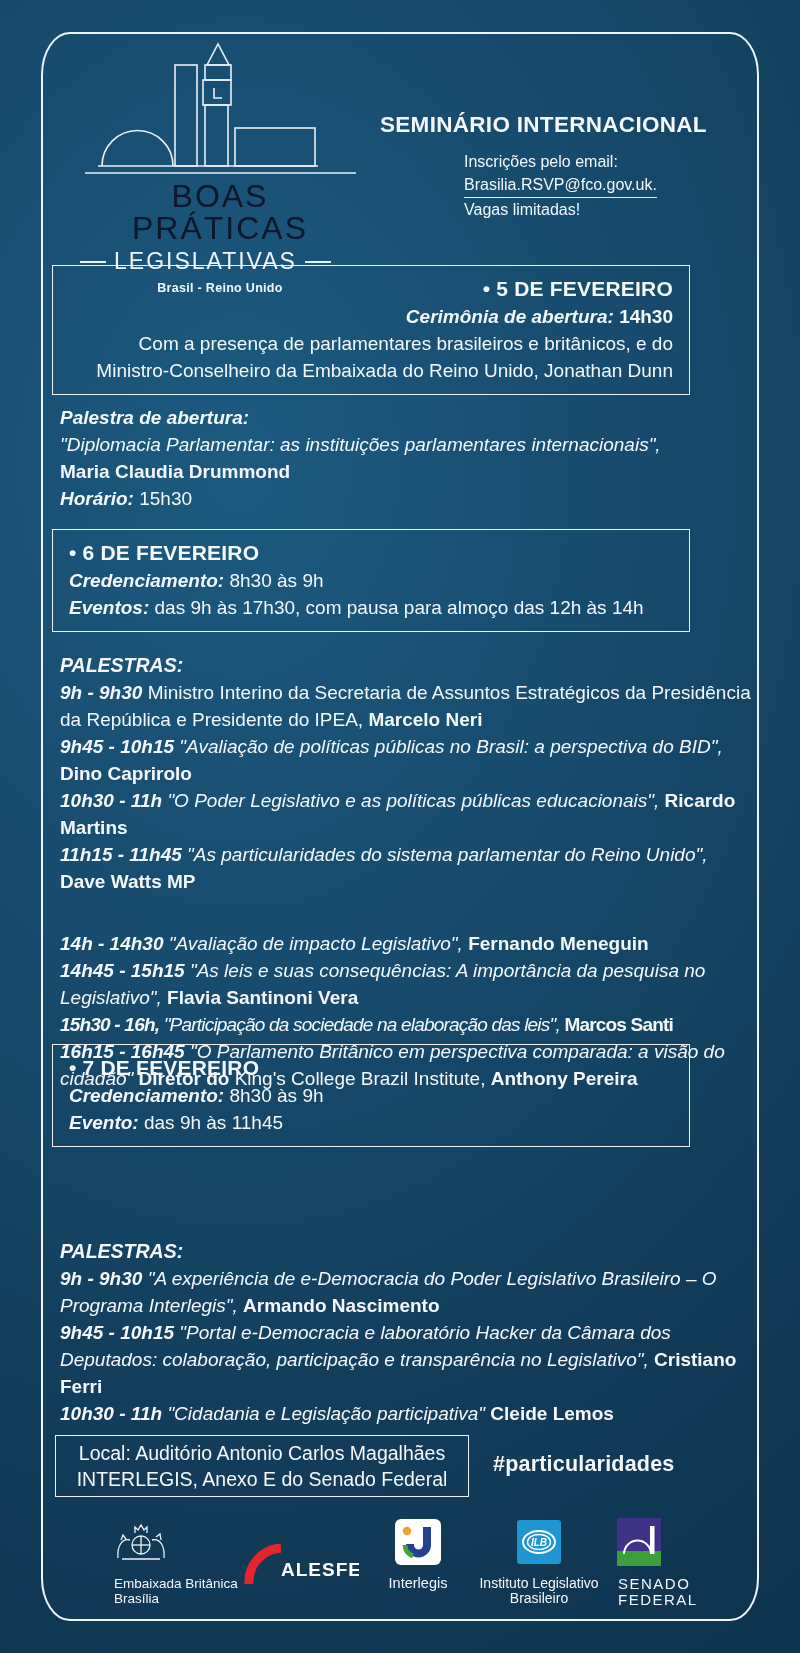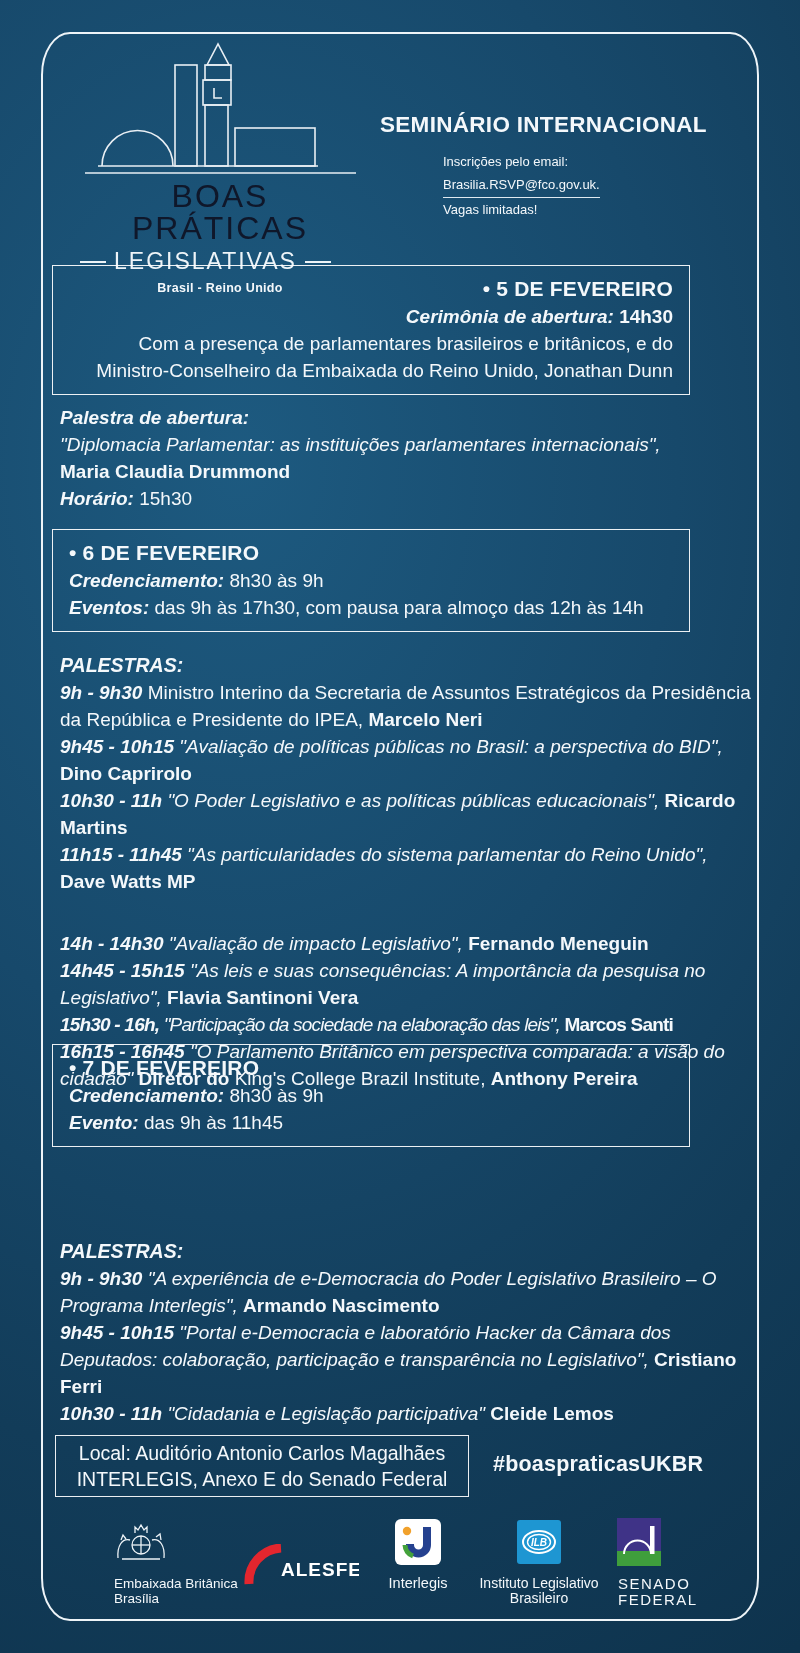--- a/index.html
+++ b/index.html
@@ -13,21 +13,21 @@
   
   .brand{position:absolute;left:80px;top:40px;width:280px;text-align:center;}
   .brand svg{display:block;margin:0 auto;}
   .brand-title{font-size:32px;font-weight:400;letter-spacing:2px;line-height:1.0;margin-top:4px;color:#0f172a;}
   .brand-sub{display:flex;align-items:center;justify-content:flex-start;gap:8px;margin-top:4px;}
   .brand-sub .dash{height:2px;background:#eef4f8;width:26px;}
   .brand-sub-text{font-size:23px;letter-spacing:2px;color:#eef4f8;}
   .brand-tag{font-size:12.5px;font-weight:700;margin-top:6px;letter-spacing:.3px;}
   .hdr-right{position:absolute;left:380px;top:112px;width:330px;}
   .hdr-title{font-size:22.5px;font-weight:700;letter-spacing:.3px;}
-  .hdr-info{margin-left:63px;margin-top:12px;font-size:13px;line-height:23px;}
+  .hdr-info{margin-left:84px;margin-top:12px;font-size:16px;line-height:23px;}
   .hdr-email{display:inline-block;border-bottom:1.5px solid #dfe9f0;padding-bottom:1px;cursor:pointer;}
   
   .daybox{position:absolute;left:52px;width:638px;border:1px solid rgba(255,255,255,.92);
           padding:8px 16px 10px 16px;box-sizing:border-box;}
   .day-title{font-size:21px;font-weight:700;line-height:29px;letter-spacing:.2px;}
   p{margin:0;}
   .line{font-size:19px;line-height:27px;}
   .bi{font-weight:700;font-style:italic;}
   .b{font-weight:700;}
   .i{font-style:italic;}
@@ -202,21 +202,21 @@
     <span class="q">"Cidadania e Legislação participativa"</span>
     <span class="s">Cleide Lemos</span>
   </p>
 </div>
 
 <div class="footer-row">
   <div class="loc-box">
     <div class="loc-line">Local: Auditório Antonio Carlos Magalhães</div>
     <div class="loc-line">INTERLEGIS, Anexo E do Senado Federal</div>
   </div>
-  <div class="hashtag">#boaspraticasUKBR</div>
+  <div class="hashtag">#particularidades</div>
 </div>
 
 <div class="logos">
 
   <div class="logo logo-embassy">
     <svg width="62" height="48" viewBox="0 0 62 48">
       <g fill="none" stroke="#eef4f8" stroke-width="1.3">
         <circle cx="31" cy="27" r="9"></circle>
         <line x1="31" y1="18" x2="31" y2="36"></line>
         <line x1="22" y1="27" x2="40" y2="27"></line>

